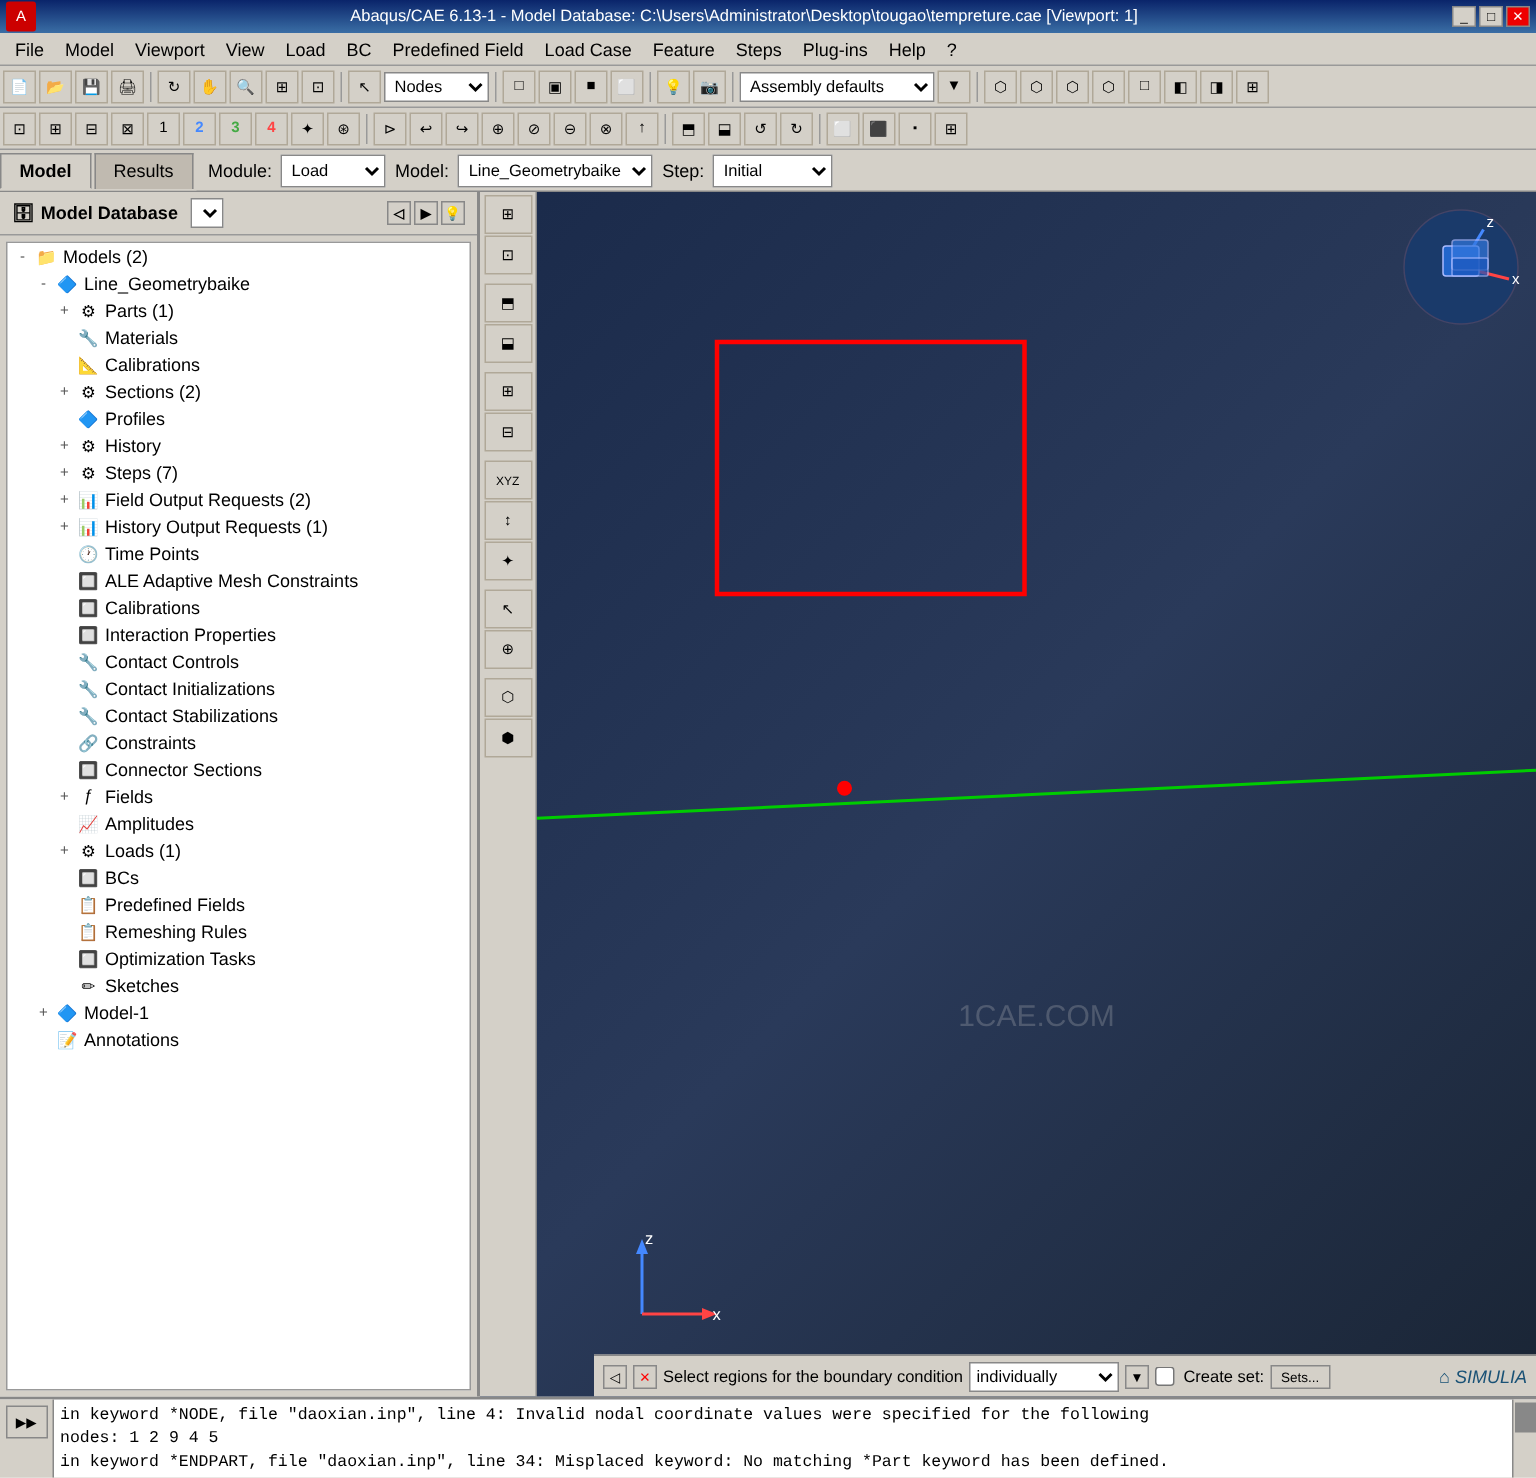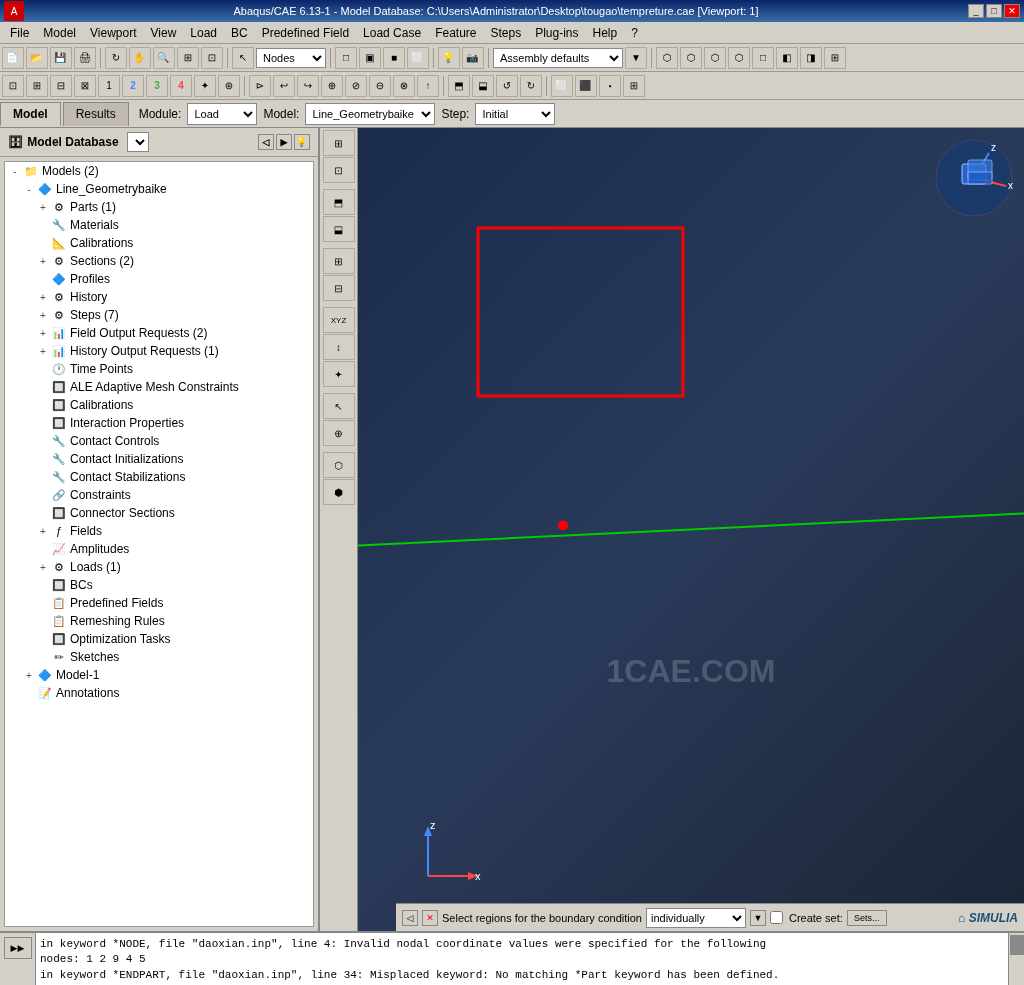--- a/index.html
+++ b/index.html
@@ -229,22 +229,22 @@
       bottom: 0;
     }
 
     
     .watermark {
       position: absolute;
       bottom: 30%;
       left: 50%;
       transform: translateX(-50%);
       color: rgba(200, 200, 200, 0.25);
-      font-size: 32px;
-      font-weight: bold;
+      font-size: 20px;
+      font-weight: normal;
       pointer-events: none;
       white-space: nowrap;
     }
 
     
     .viewport-bottom {
       position: absolute;
       bottom: 0;
       left: 38px;
       right: 0;
@@ -267,21 +267,21 @@
     .vp-select {
       height: 20px;
       font-size: 11px;
       background: white;
       border: 1px solid #888;
     }
     .simulia-logo {
       margin-left: auto;
       color: #1a5276;
       font-size: 13px;
-      font-weight: bold;
+      font-weight: normal;
       font-style: italic;
     }
 
     
     .console-area {
       height: 200px;
       background: white;
       border-top: 2px solid #888;
       display: flex;
     }

